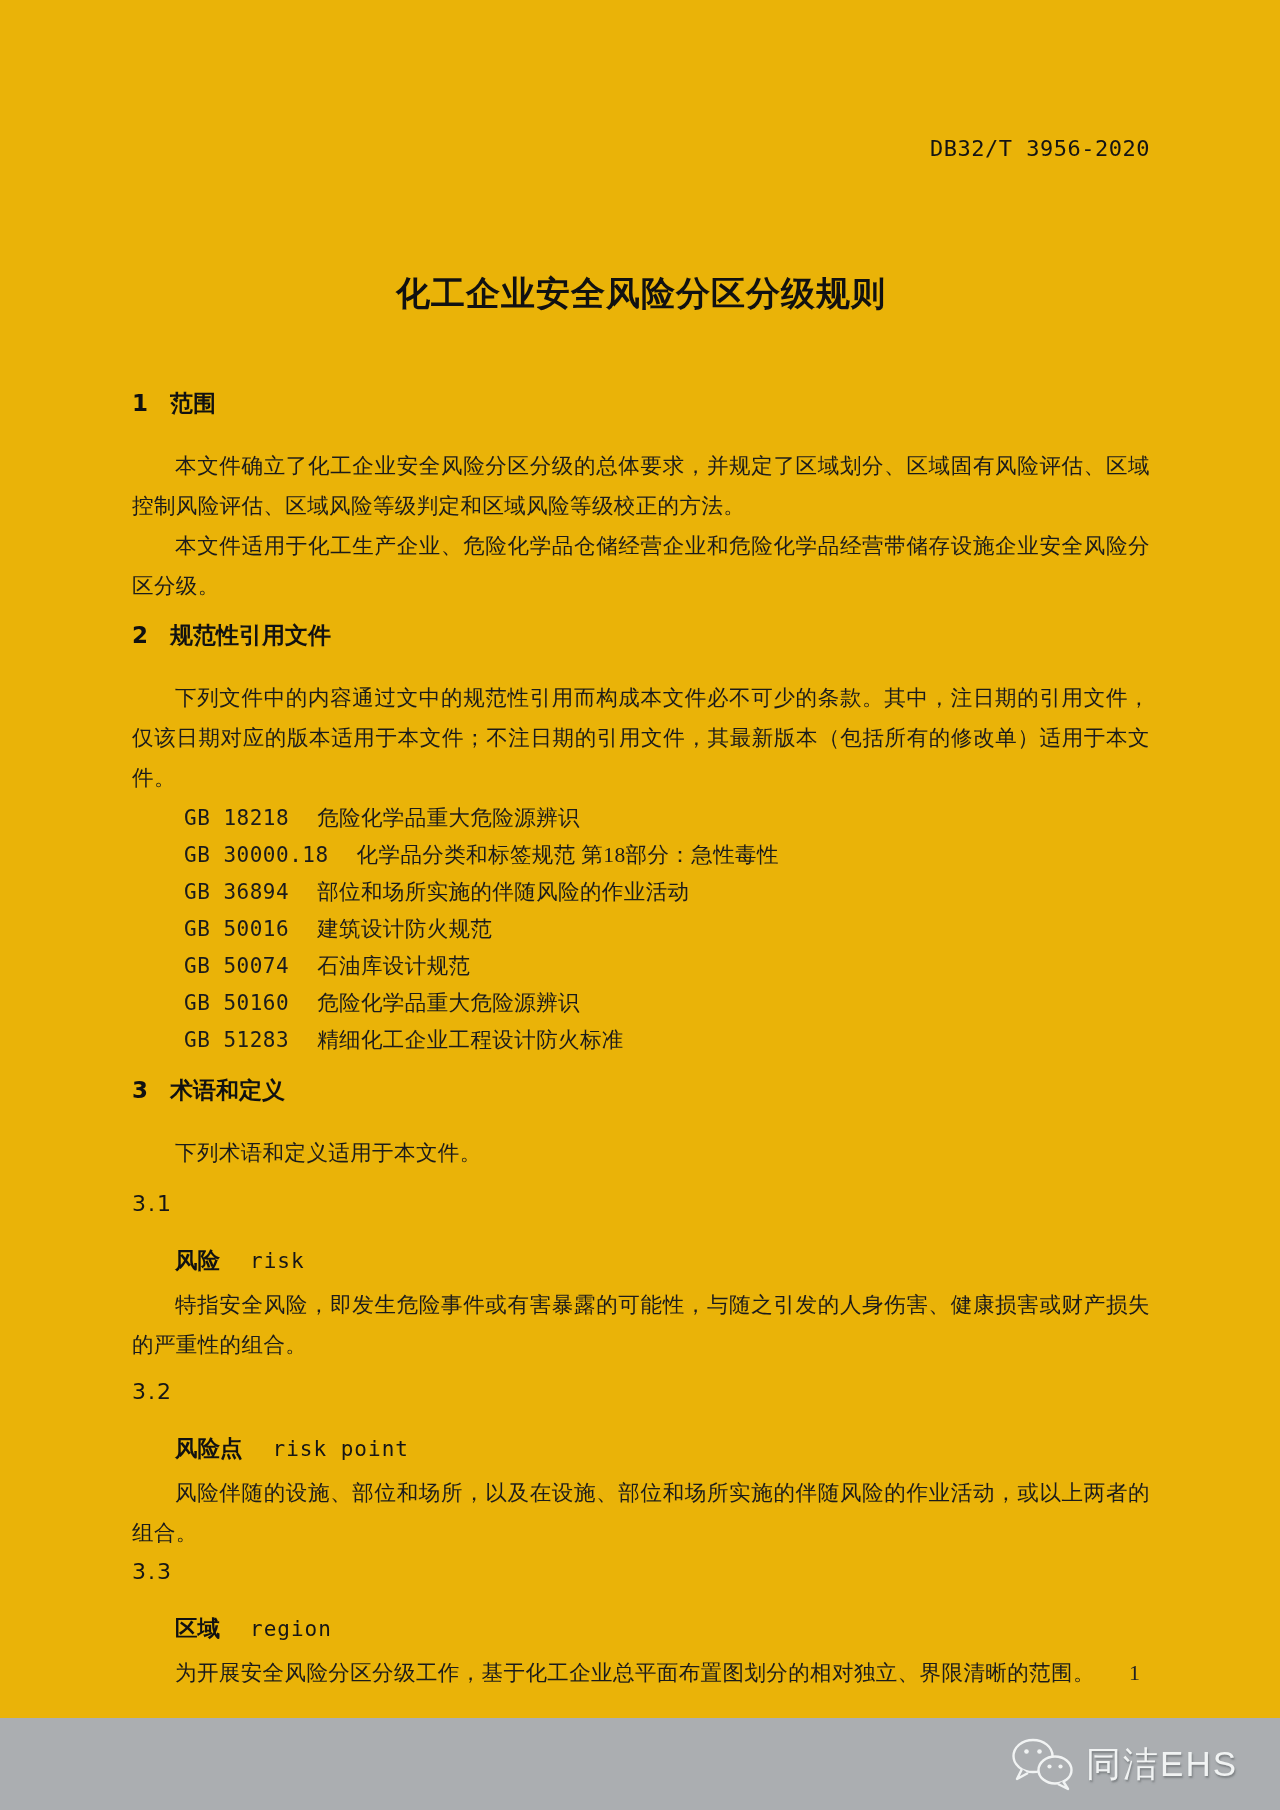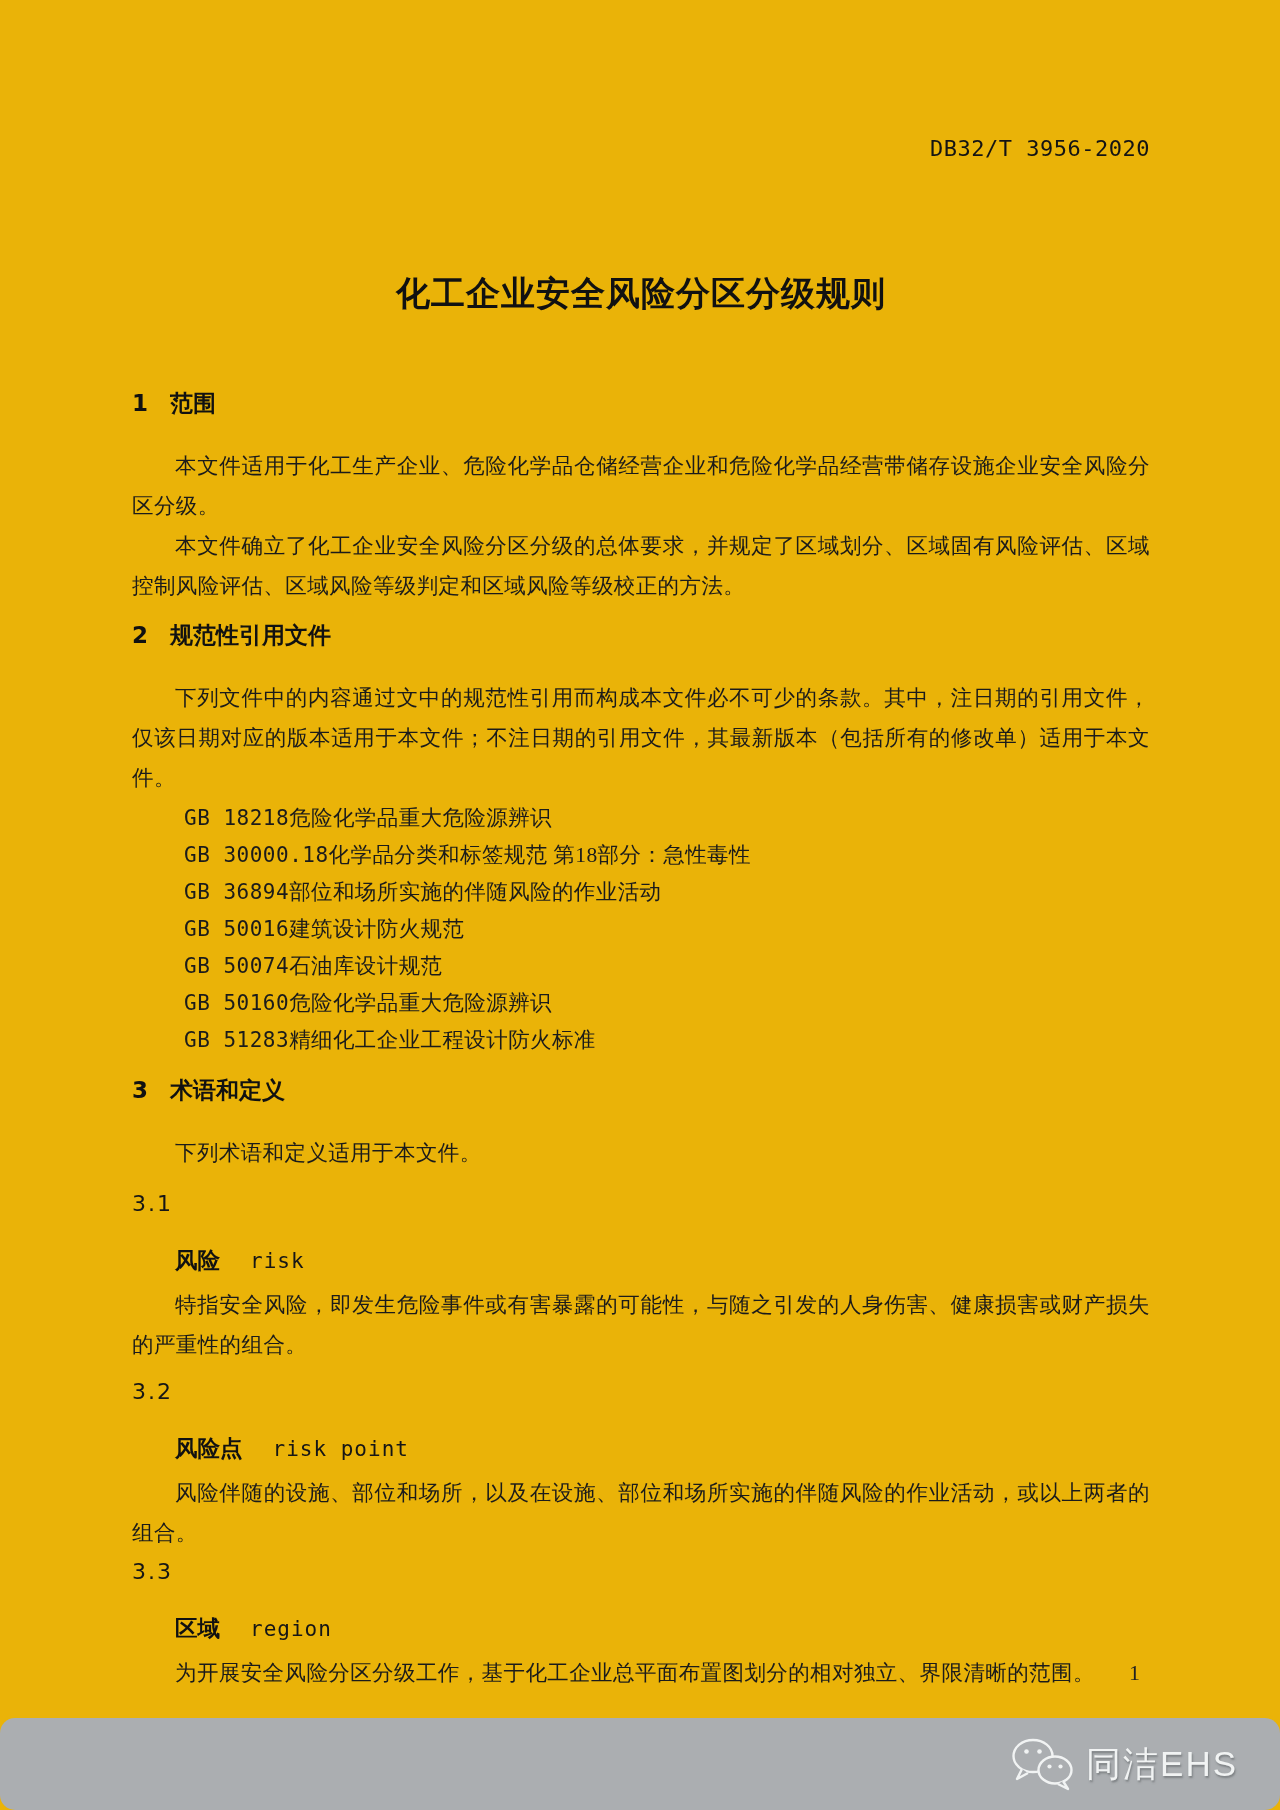--- a/index.html
+++ b/index.html
@@ -63,21 +63,21 @@
   .s1-paras { margin-top: 28px; }
   .s2-intro { margin-top: 28px; }
   .s3-intro { margin-top: 28px; }
   .ref-list { margin-top: 2px; padding-left: 52px; }
   .ref-line {
     font-size: 21.5px;
     line-height: 37px;
     white-space: nowrap;
   }
   .ref-code { font-family: "DejaVu Sans Mono", monospace; font-size: 21px; letter-spacing: 0.5px; }
-  .ref-name { letter-spacing: 0.4px; }
+  .ref-name { margin-left: 28px; letter-spacing: 0.4px; }
   .term-num {
     font-family: "DejaVu Sans", "Liberation Sans", sans-serif;
     font-size: 22px;
     line-height: 30px;
     letter-spacing: 2px;
     color: #161616;
   }
   .tn1 { margin-top: 16px; }
   .tn2 { margin-top: 12px; }
   .tn3 { margin-top: 4px; }
@@ -108,21 +108,20 @@
     font-size: 22px;
     color: #222;
   }
   .bottom-band {
     position: absolute;
     left: 0;
     top: 1718px;
     width: 1280px;
     height: 92px;
     background: #abaeb1;
-    border-radius: 15px;
   }
   .watermark {
     position: absolute;
     right: 42px;
     top: 50%;
     transform: translateY(-50%);
     display: flex;
     align-items: center;
   }
   .watermark-text {
@@ -144,22 +143,22 @@
     <div class="doc-header">DB32/T 3956-2020</div>
 
     <div class="doc-title">化工企业安全风险分区分级规则</div>
 
     <div class="sec-heading h1">
       <span class="sec-num">1</span>
       <span class="sec-label">范围</span>
     </div>
 
     <div class="s1-paras">
+      <p class="body-para">本文件确立了化工企业安全风险分区分级的总体要求，并规定了区域划分、区域固有风险评估、区域控制风险评估、区域风险等级判定和区域风险等级校正的方法。</p>
       <p class="body-para">本文件适用于化工生产企业、危险化学品仓储经营企业和危险化学品经营带储存设施企业安全风险分区分级。</p>
-      <p class="body-para">本文件确立了化工企业安全风险分区分级的总体要求，并规定了区域划分、区域固有风险评估、区域控制风险评估、区域风险等级判定和区域风险等级校正的方法。</p>
     </div>
 
     <div class="sec-heading h2">
       <span class="sec-num">2</span>
       <span class="sec-label">规范性引用文件</span>
     </div>
 
     <p class="body-para s2-intro">下列文件中的内容通过文中的规范性引用而构成本文件必不可少的条款。其中，注日期的引用文件，仅该日期对应的版本适用于本文件；不注日期的引用文件，其最新版本（包括所有的修改单）适用于本文件。</p>
 
     <div class="ref-list">

